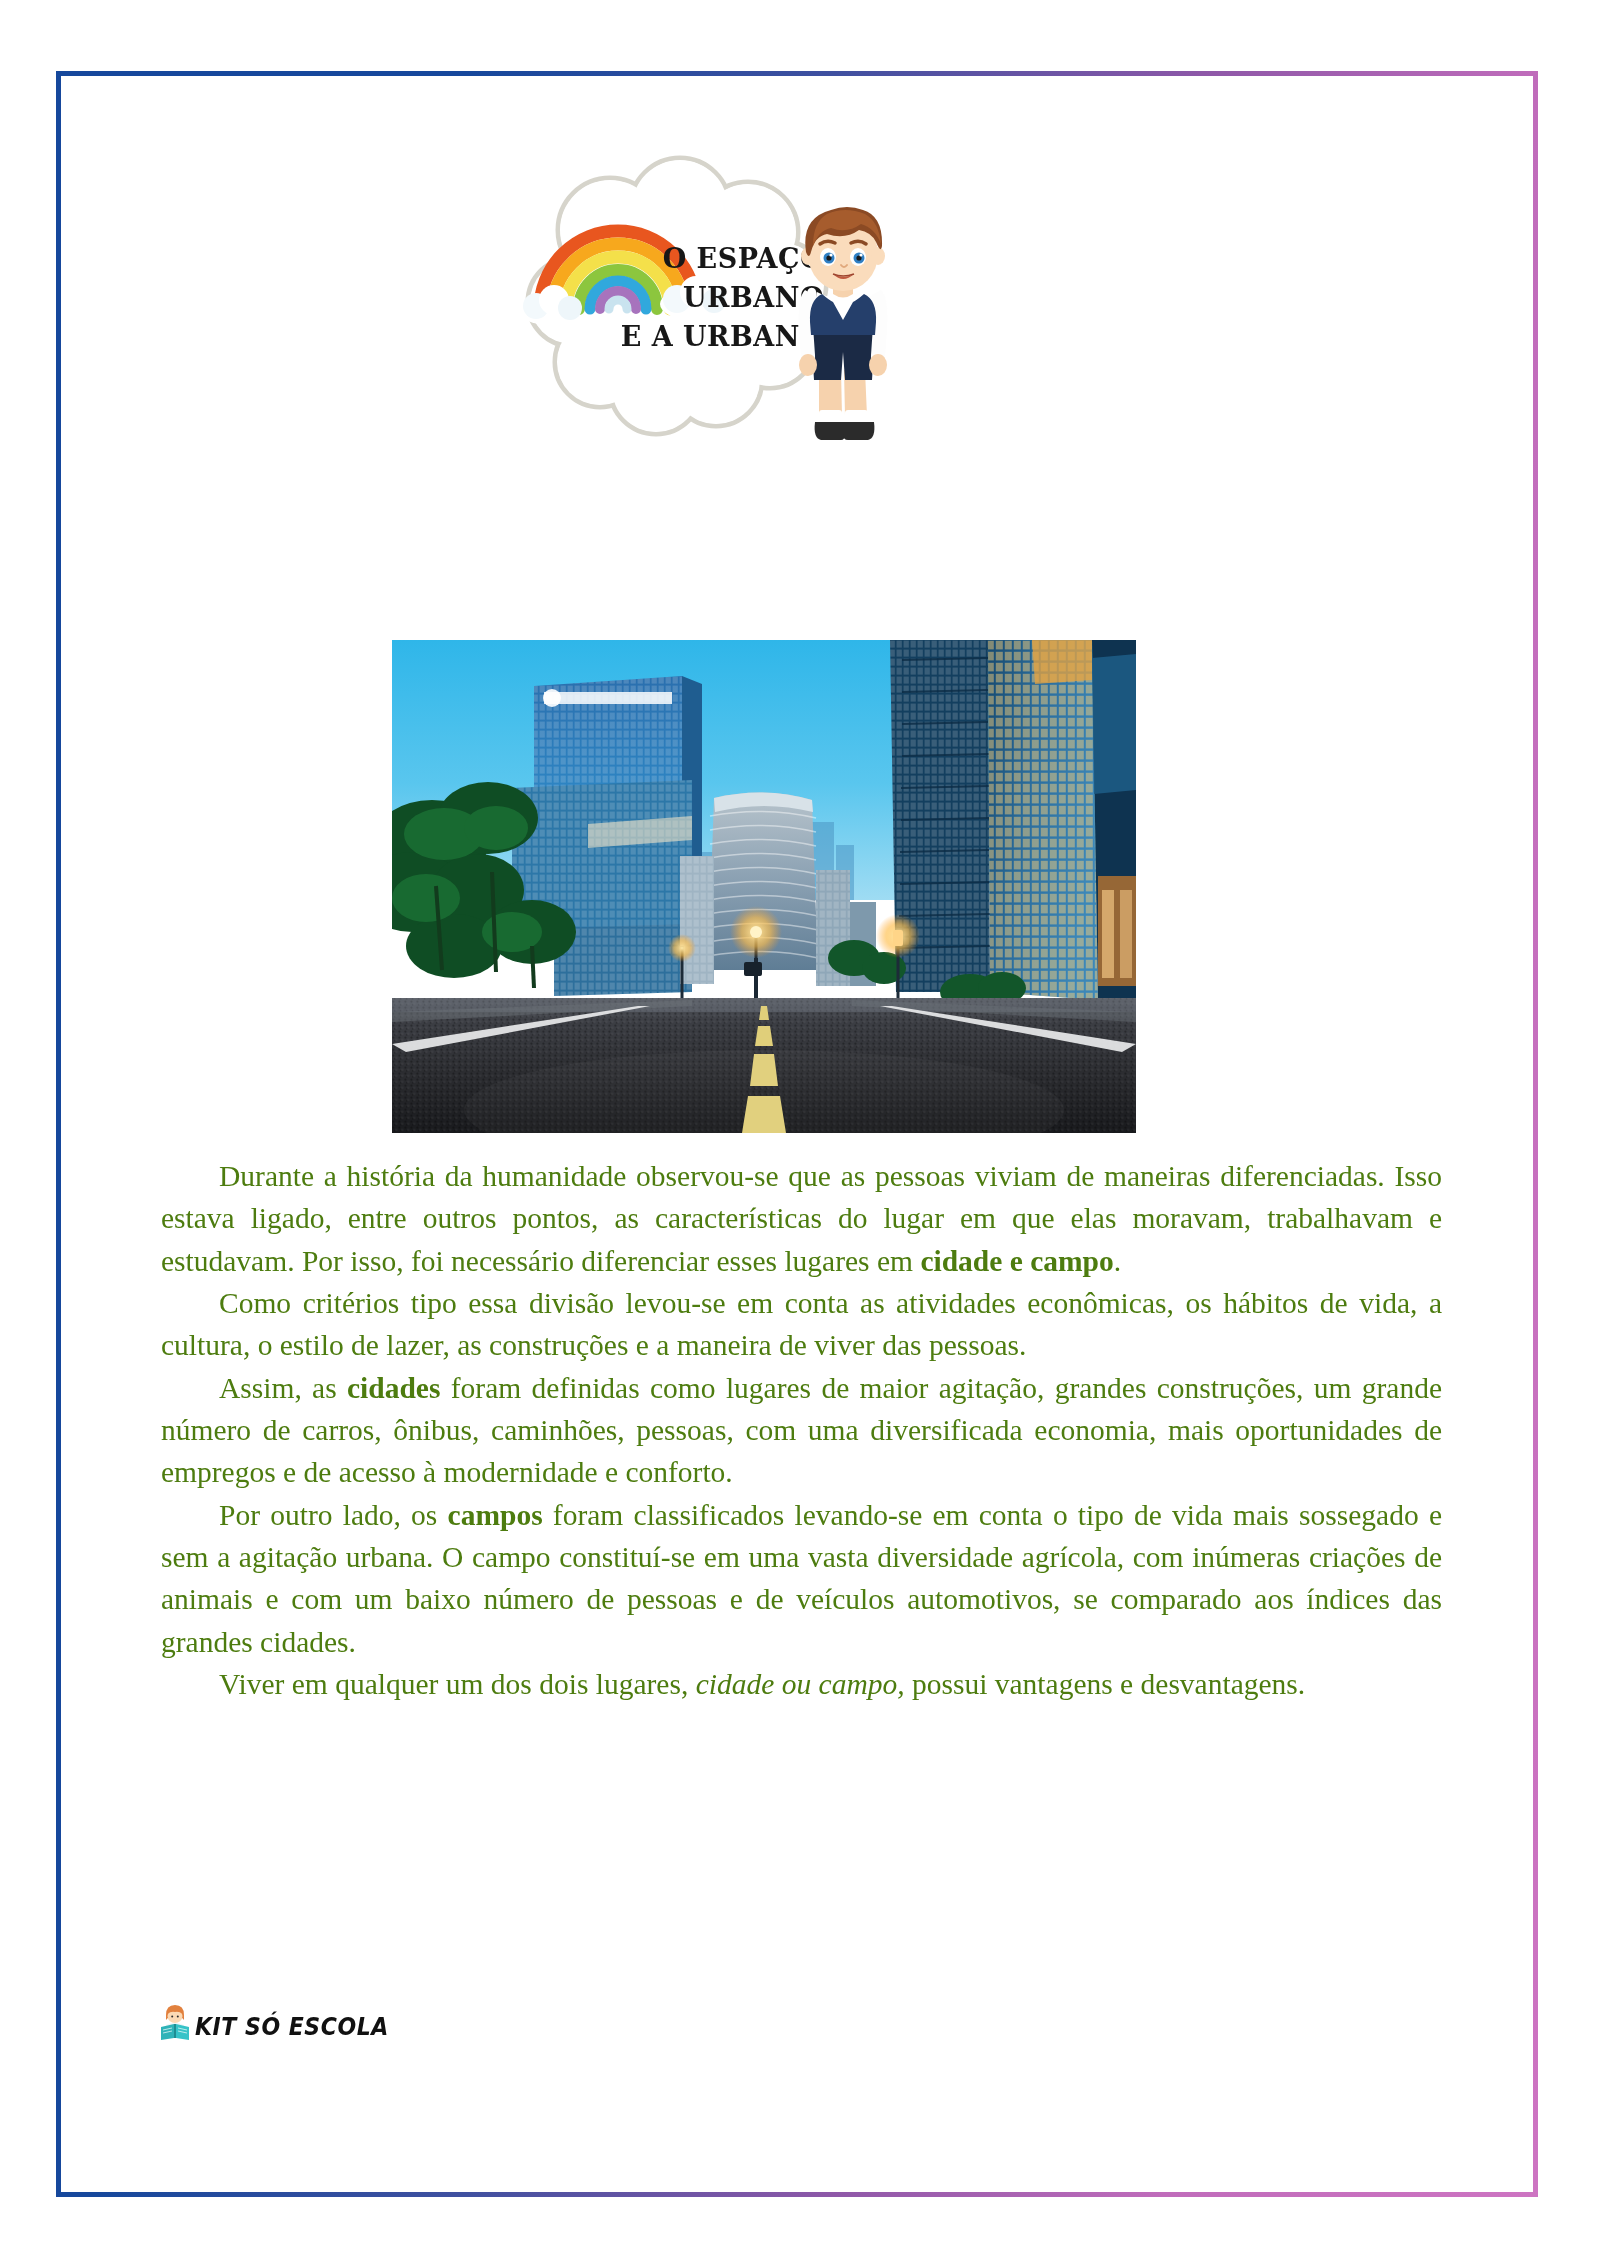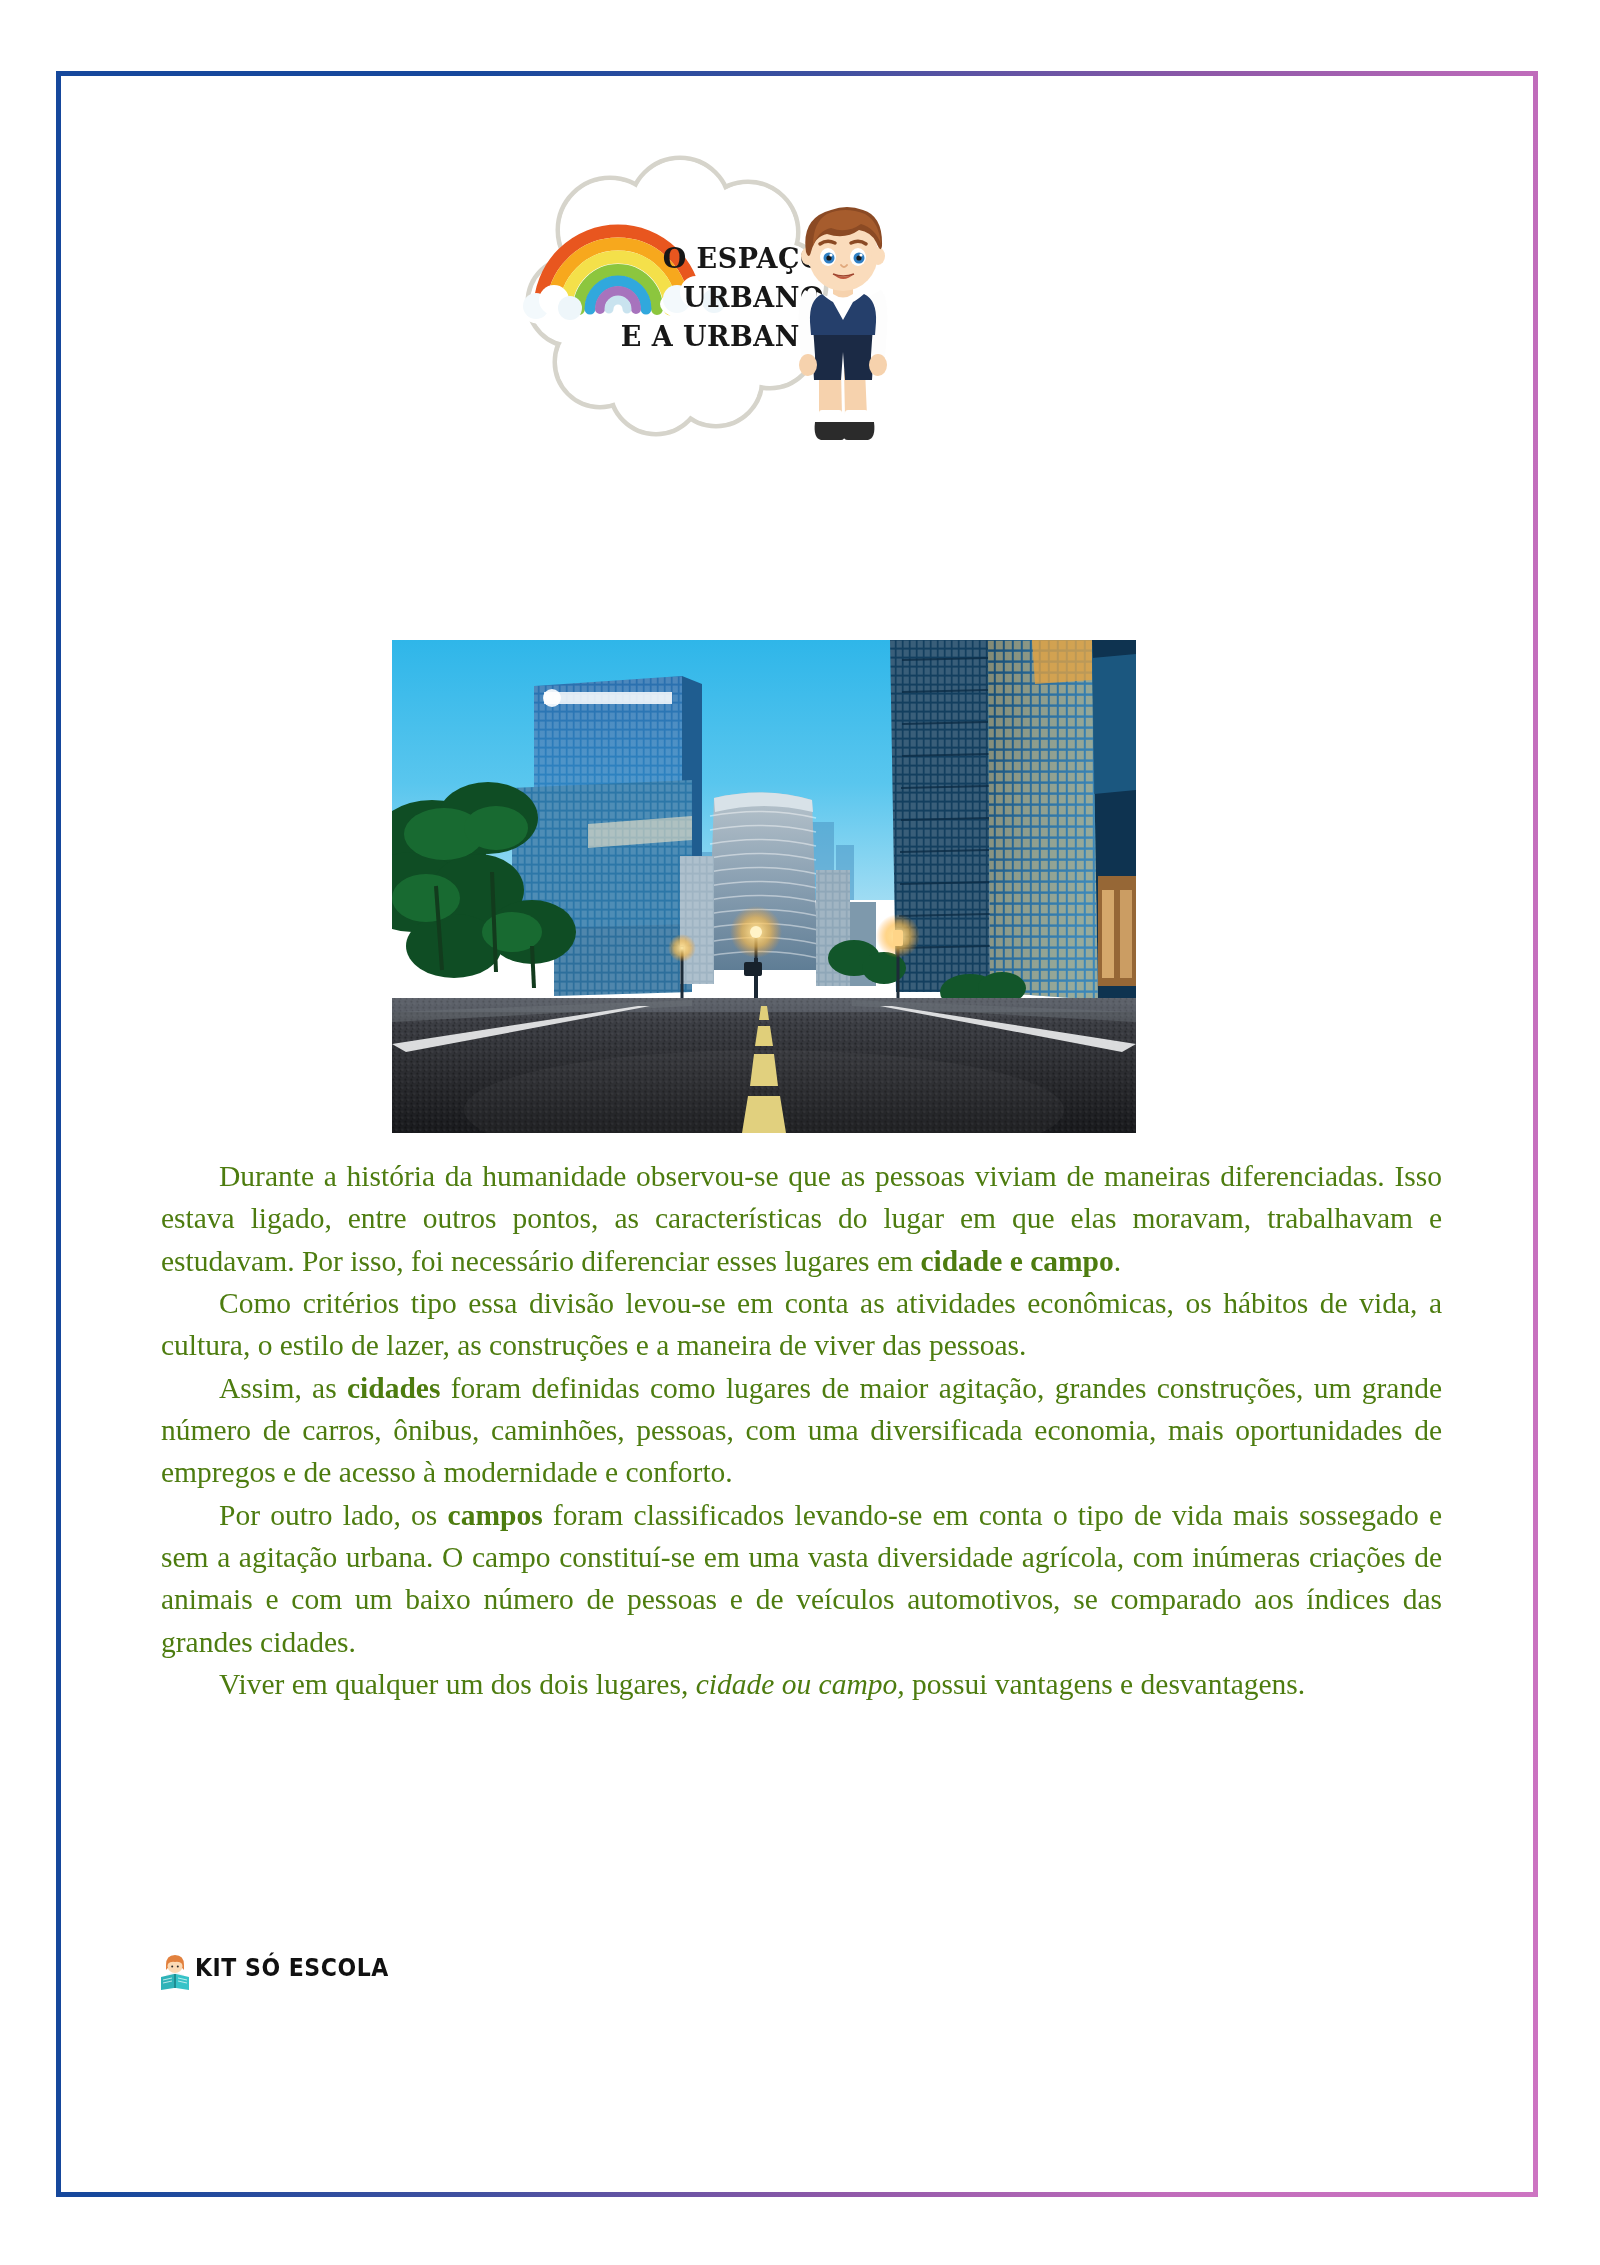--- a/index.html
+++ b/index.html
@@ -124,25 +124,26 @@
     -webkit-hyphens: none;
     hyphens: none;
   }
   .para b { font-weight: 700; }
   .para i { font-style: italic; }
 
   
   #footer-logo {
     position: absolute;
     left: 158px;
-    top: 1953px;
+    top: 1995px;
     width: 300px;
     height: 46px;
     display: flex;
-    align-items: flex-start;
+    align-items: flex-end;
+    font-style: italic;
   }
   #footer-logo-text {
     font-family: "DejaVu Sans", sans-serif;
     font-weight: 700;
     font-size: 25px;
     letter-spacing: 0.6px;
     color: #111111;
     transform: scaleX(0.88);
     transform-origin: left center;
     margin-left: 3px;

